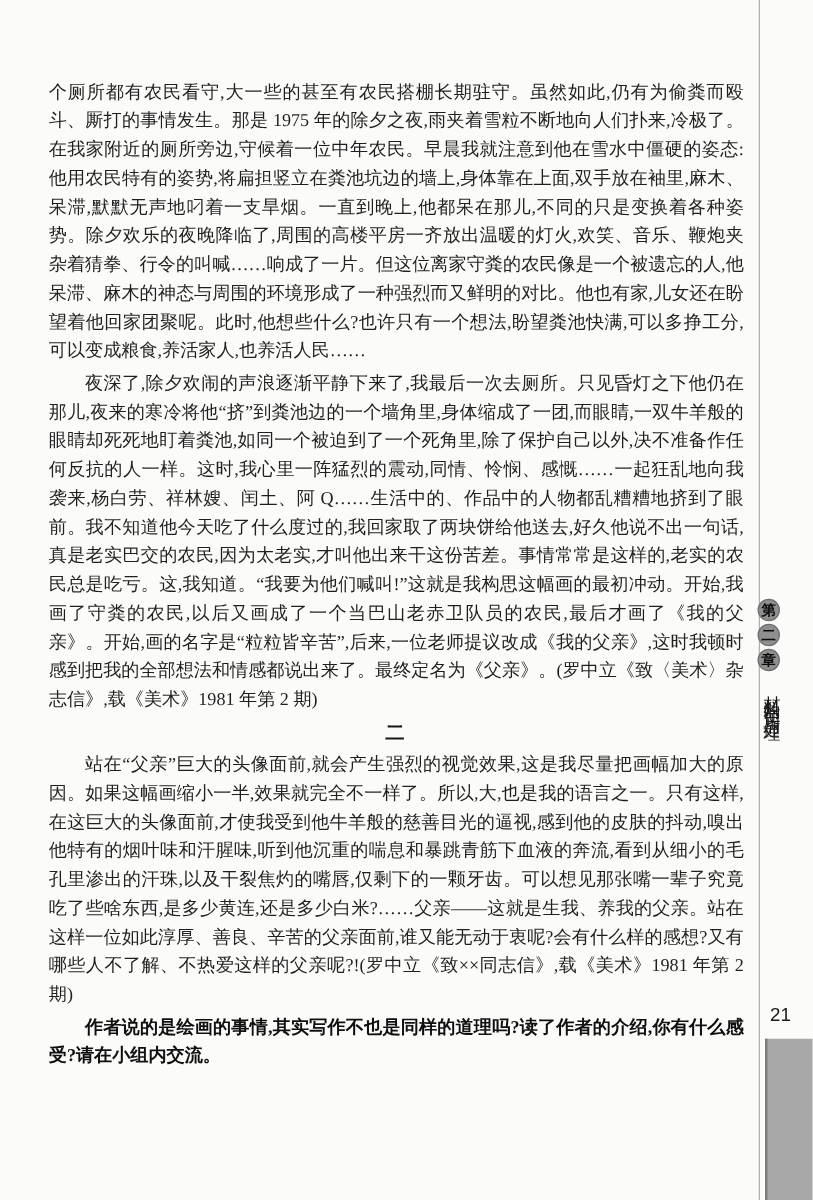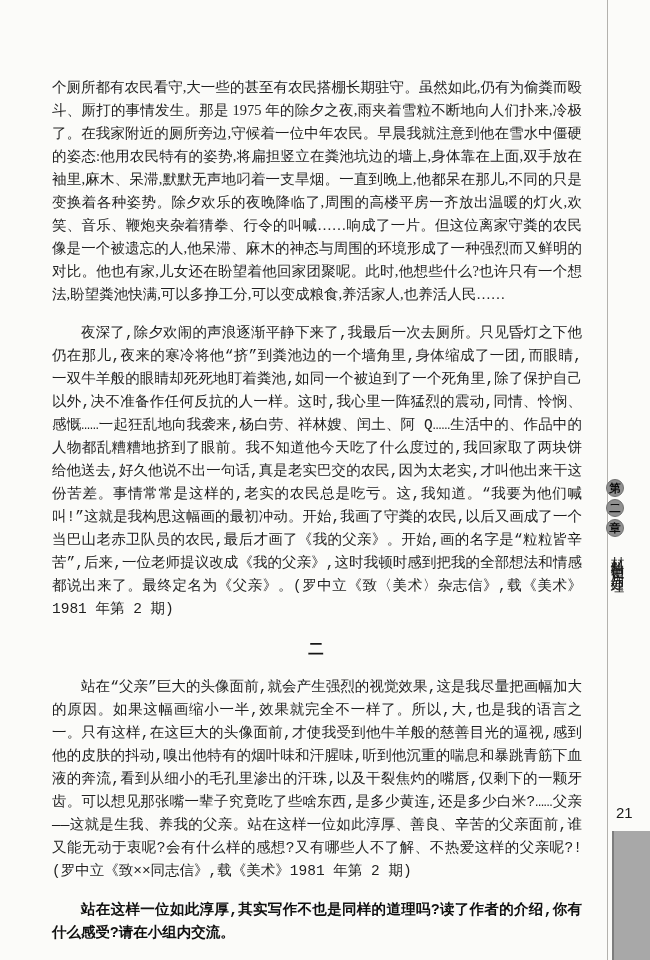--- a/index.html
+++ b/index.html
@@ -15,22 +15,22 @@
   
   .text-col {
     position: absolute;
     left: 36px; top: 60px;
     width: 562px;
     font-size: 14.5px;
     line-height: 23px;
     color: #1f1f1f;
     text-align: justify;
   }
-  .text-col p { margin: 16px; }
-  .indent { text-indent: 2em; font-family: Liberation Mono, monospace; }
+  .text-col p { margin: 3px; }
+  .indent { text-indent: 2em; }
   .section-heading {
     text-align: center;
     font-weight: bold;
     font-size: 15.5px;
     letter-spacing: 2px;
     margin: 14px 0 13px 0;
     color: #161616;
   }
   .activity {
     font-weight: bold;
@@ -100,21 +100,21 @@
 </head>
 <body>
 
 <div class="page">
 
   <div class="text-col">
     <p>个厕所都有农民看守,大一些的甚至有农民搭棚长期驻守。虽然如此,仍有为偷粪而殴斗、厮打的事情发生。那是 1975 年的除夕之夜,雨夹着雪粒不断地向人们扑来,冷极了。在我家附近的厕所旁边,守候着一位中年农民。早晨我就注意到他在雪水中僵硬的姿态:他用农民特有的姿势,将扁担竖立在粪池坑边的墙上,身体靠在上面,双手放在袖里,麻木、呆滞,默默无声地叼着一支旱烟。一直到晚上,他都呆在那儿,不同的只是变换着各种姿势。除夕欢乐的夜晚降临了,周围的高楼平房一齐放出温暖的灯火,欢笑、音乐、鞭炮夹杂着猜拳、行令的叫喊……响成了一片。但这位离家守粪的农民像是一个被遗忘的人,他呆滞、麻木的神态与周围的环境形成了一种强烈而又鲜明的对比。他也有家,儿女还在盼望着他回家团聚呢。此时,他想些什么?也许只有一个想法,盼望粪池快满,可以多挣工分,可以变成粮食,养活家人,也养活人民……</p>
     <p class="indent">夜深了,除夕欢闹的声浪逐渐平静下来了,我最后一次去厕所。只见昏灯之下他仍在那儿,夜来的寒冷将他“挤”到粪池边的一个墙角里,身体缩成了一团,而眼睛,一双牛羊般的眼睛却死死地盯着粪池,如同一个被迫到了一个死角里,除了保护自己以外,决不准备作任何反抗的人一样。这时,我心里一阵猛烈的震动,同情、怜悯、感慨……一起狂乱地向我袭来,杨白劳、祥林嫂、闰土、阿 Q……生活中的、作品中的人物都乱糟糟地挤到了眼前。我不知道他今天吃了什么度过的,我回家取了两块饼给他送去,好久他说不出一句话,真是老实巴交的农民,因为太老实,才叫他出来干这份苦差。事情常常是这样的,老实的农民总是吃亏。这,我知道。“我要为他们喊叫!”这就是我构思这幅画的最初冲动。开始,我画了守粪的农民,以后又画成了一个当巴山老赤卫队员的农民,最后才画了《我的父亲》。开始,画的名字是“粒粒皆辛苦”,后来,一位老师提议改成《我的父亲》,这时我顿时感到把我的全部想法和情感都说出来了。最终定名为《父亲》。(罗中立《致〈美术〉杂志信》,载《美术》1981 年第 2 期)</p>
     <p class="section-heading">二</p>
     <p class="indent">站在“父亲”巨大的头像面前,就会产生强烈的视觉效果,这是我尽量把画幅加大的原因。如果这幅画缩小一半,效果就完全不一样了。所以,大,也是我的语言之一。只有这样,在这巨大的头像面前,才使我受到他牛羊般的慈善目光的逼视,感到他的皮肤的抖动,嗅出他特有的烟叶味和汗腥味,听到他沉重的喘息和暴跳青筋下血液的奔流,看到从细小的毛孔里渗出的汗珠,以及干裂焦灼的嘴唇,仅剩下的一颗牙齿。可以想见那张嘴一辈子究竟吃了些啥东西,是多少黄连,还是多少白米?……父亲——这就是生我、养我的父亲。站在这样一位如此淳厚、善良、辛苦的父亲面前,谁又能无动于衷呢?会有什么样的感想?又有哪些人不了解、不热爱这样的父亲呢?!(罗中立《致××同志信》,载《美术》1981 年第 2 期)</p>
-    <p class="indent activity">站在这样一位如此淳厚,其实写作不也是同样的道理吗?读了作者的介绍,你有什么感受?请在小组内交流。</p>
+    <p class="indent activity">作者说的是绘画的事情,其实写作不也是同样的道理吗?读了作者的介绍,你有什么感受?请在小组内交流。</p>
   </div>
 
   <div class="border-line"></div>
 
   <div class="badge">
     <span class="coin">第</span>
     <span class="coin">二</span>
     <span class="coin">章</span>
   </div>
 

